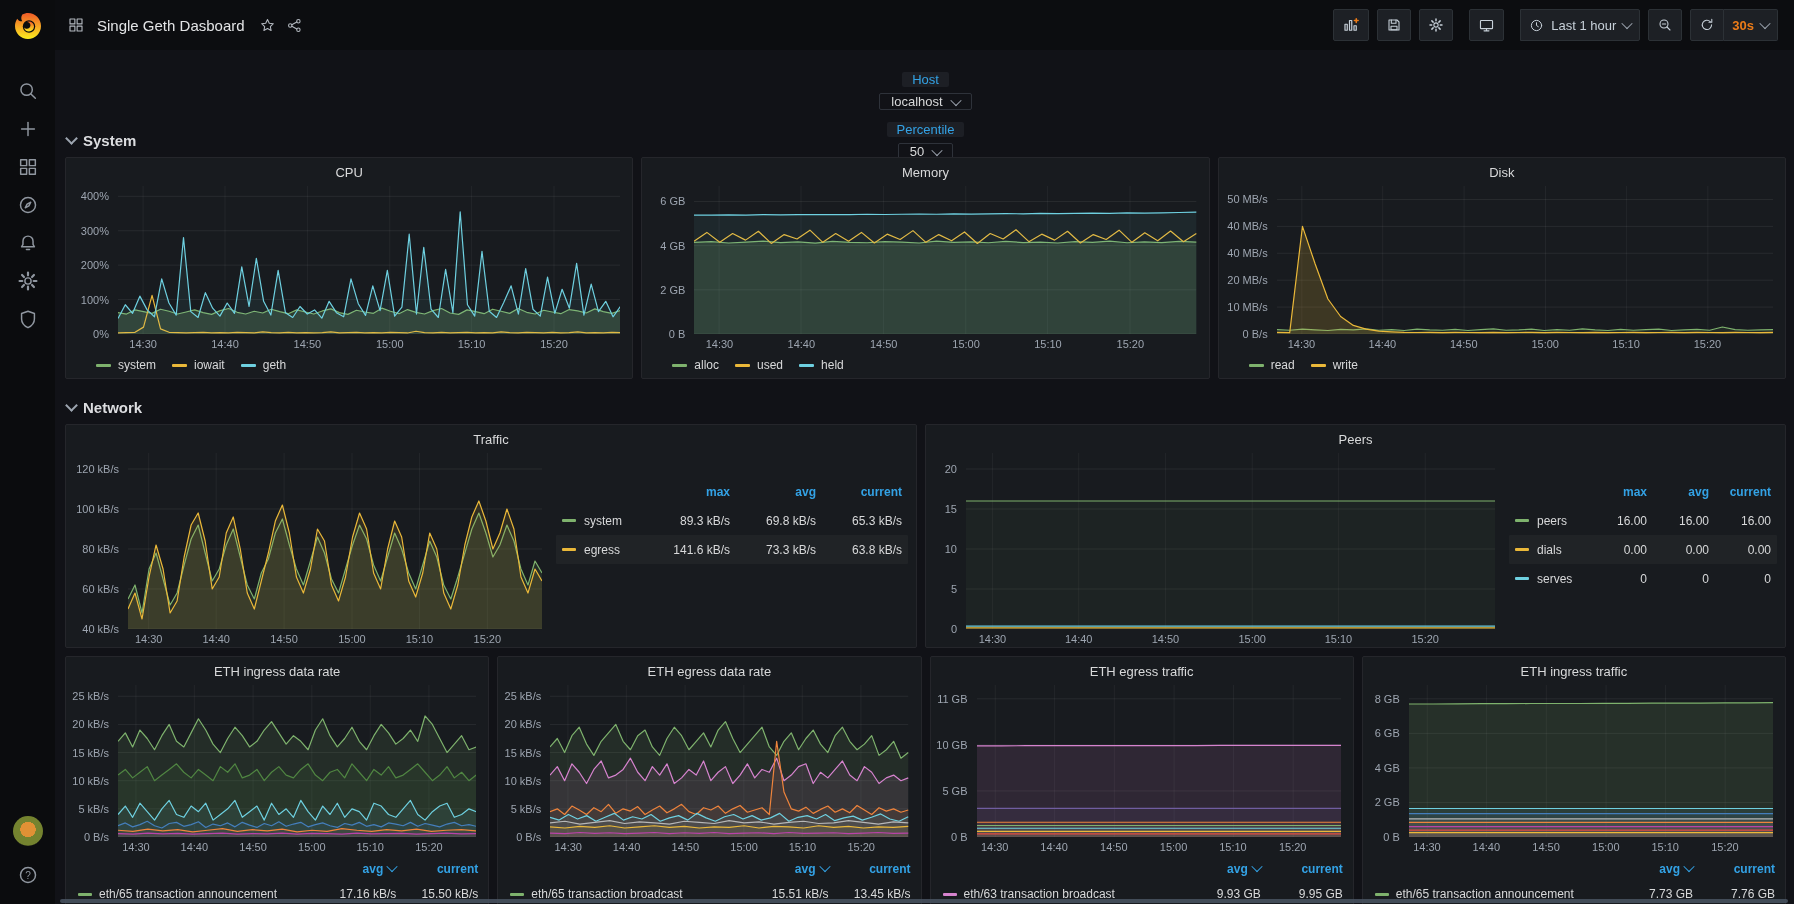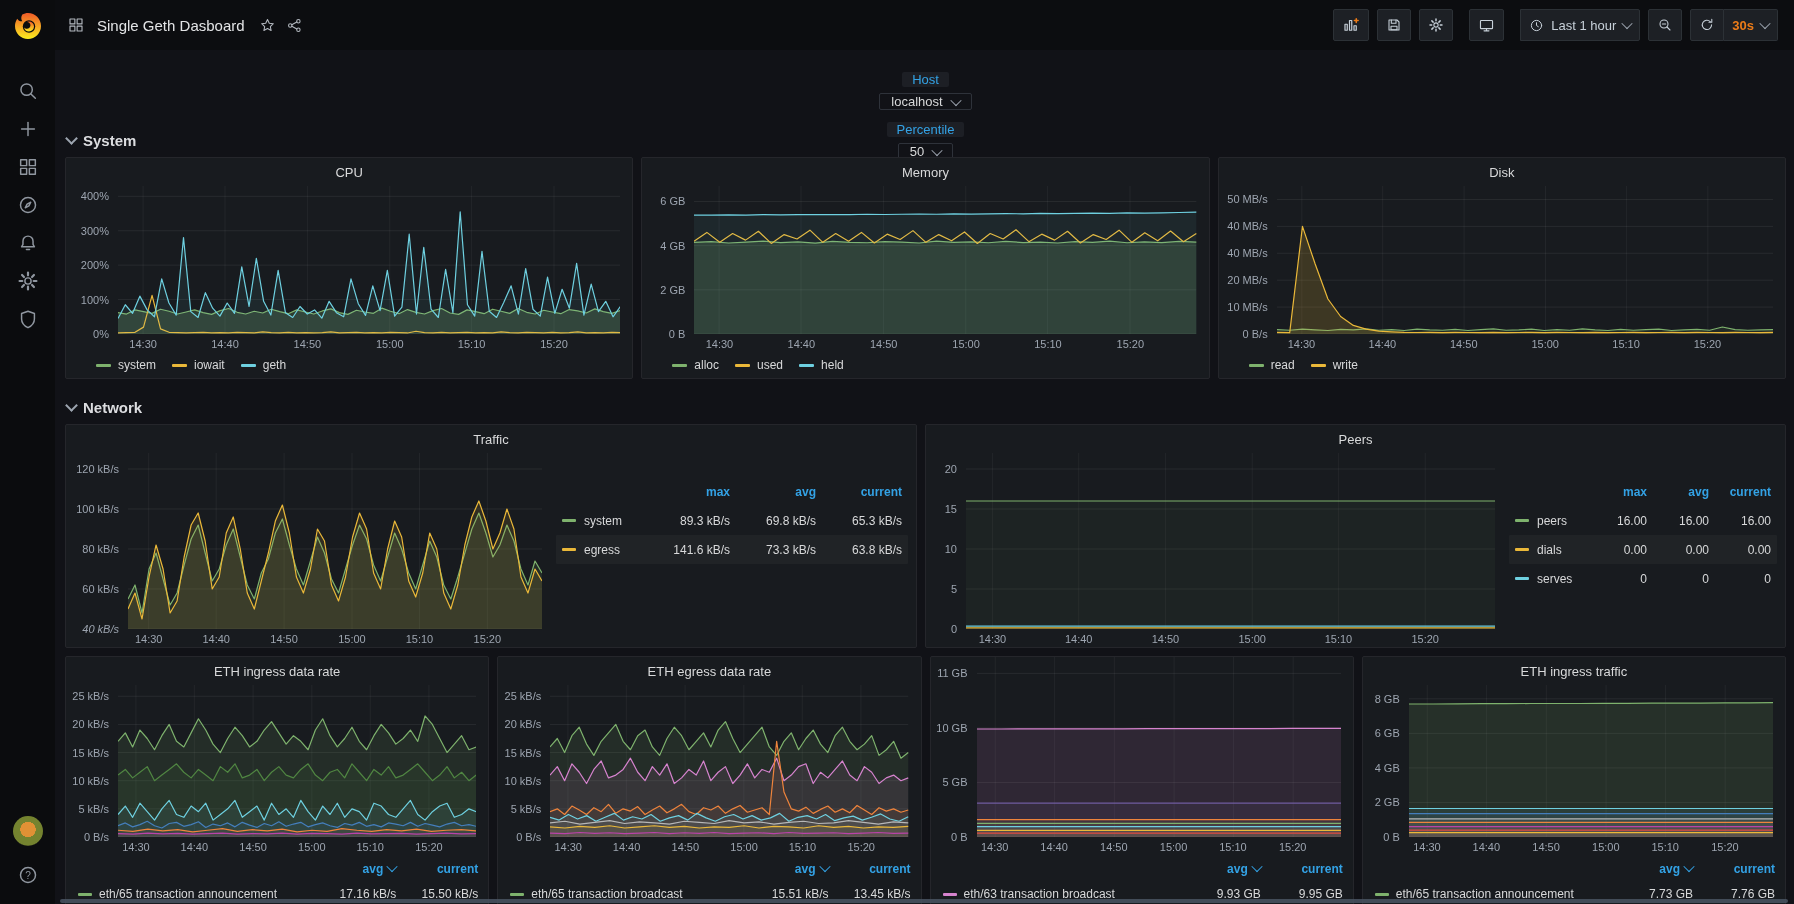--- a/index.html
+++ b/index.html
@@ -445,21 +445,21 @@
     <span>Network</span>
   </div>
 
   <div class="grid g-network">
     <div class="panel">
       <div class="panel-title">Traffic</div>
       <div class="chart-body">
         <div class="chart">
             <div class="axes">
               <div class="y-axis" style="width: 62px;">
-                <span class="y-tick" style="top: 100%; font-style: italic;">40 kB/s</span>
+                <span class="y-tick" style="top: 100%;">40 kB/s</span>
                 <span class="y-tick" style="top: 77.2727%;">60 kB/s</span>
                 <span class="y-tick" style="top: 54.5455%;">80 kB/s</span>
                 <span class="y-tick" style="top: 31.8182%;">100 kB/s</span>
                 <span class="y-tick" style="top: 9.09091%;">120 kB/s</span>
               </div>
               <div class="plot">
                 <svg viewBox="0 0 1000 1000" preserveAspectRatio="none">
                   <line x1="0" x2="1000" y1="1000" y2="1000" stroke="rgba(255,255,255,0.07)" stroke-width="1" vector-effect="non-scaling-stroke"></line>
                   <line x1="0" x2="1000" y1="772.7272727272727" y2="772.7272727272727" stroke="rgba(255,255,255,0.07)" stroke-width="1" vector-effect="non-scaling-stroke"></line>
                   <line x1="0" x2="1000" y1="545.4545454545454" y2="545.4545454545454" stroke="rgba(255,255,255,0.07)" stroke-width="1" vector-effect="non-scaling-stroke"></line>
@@ -724,20 +724,21 @@
             <span class="bl-name">
               <span class="dash" style="background: rgb(126, 178, 109); width: 14px;"></span>
               <span>eth/65 transaction broadcast</span>
             </span>
             <span class="bl-val">15.51 kB/s</span>
             <span class="bl-val2">13.45 kB/s</span>
           </div>
         </div>
     </div>
     <div class="panel">
+      <div class="panel-title">ETH egress traffic</div>
       <div class="chart-body">
           <div class="chart">
             <div class="axes">
               <div class="y-axis" style="width: 46px;">
                 <span class="y-tick" style="top: 100%;">0 B</span>
                 <span class="y-tick" style="top: 69.697%;">5 GB</span>
                 <span class="y-tick" style="top: 39.3939%;">10 GB</span>
                 <span class="y-tick" style="top: 9.09091%;">11 GB</span>
               </div>
               <div class="plot">

